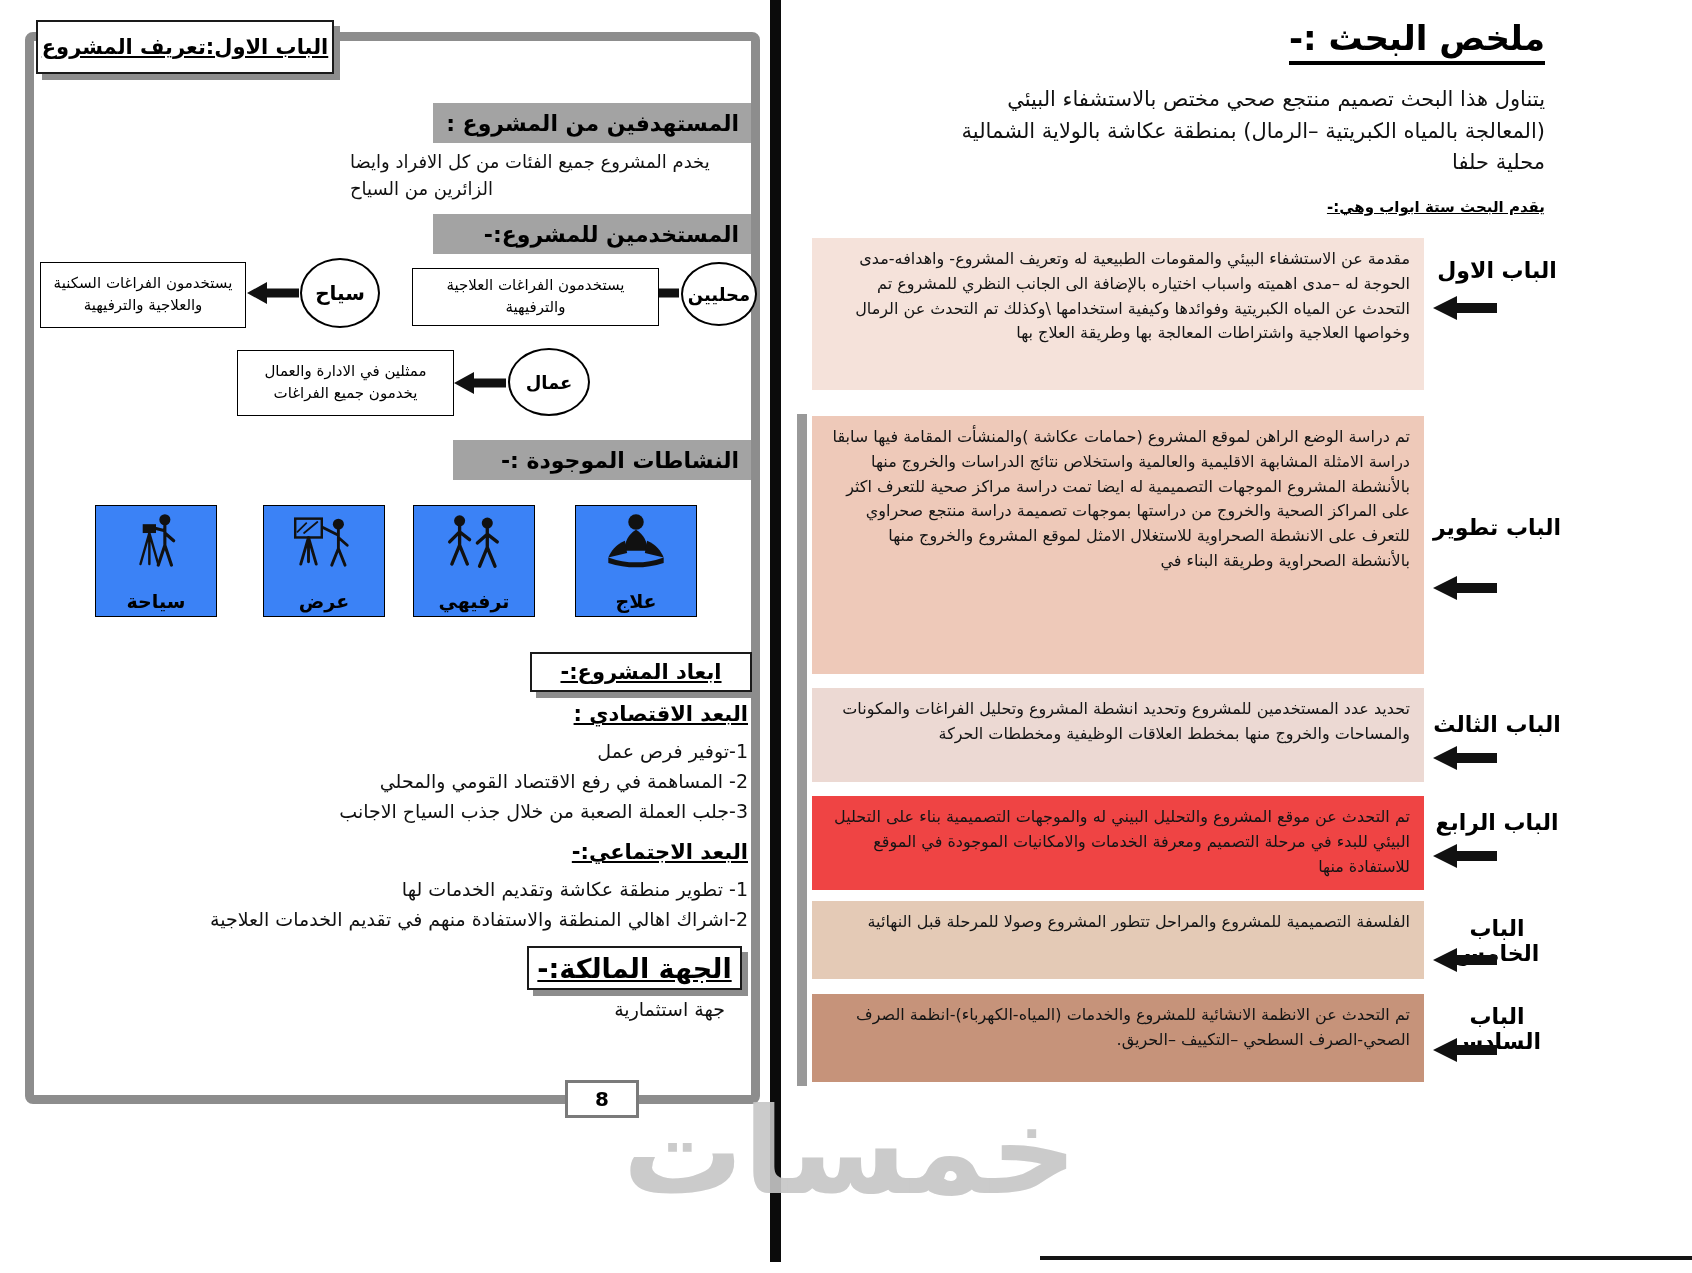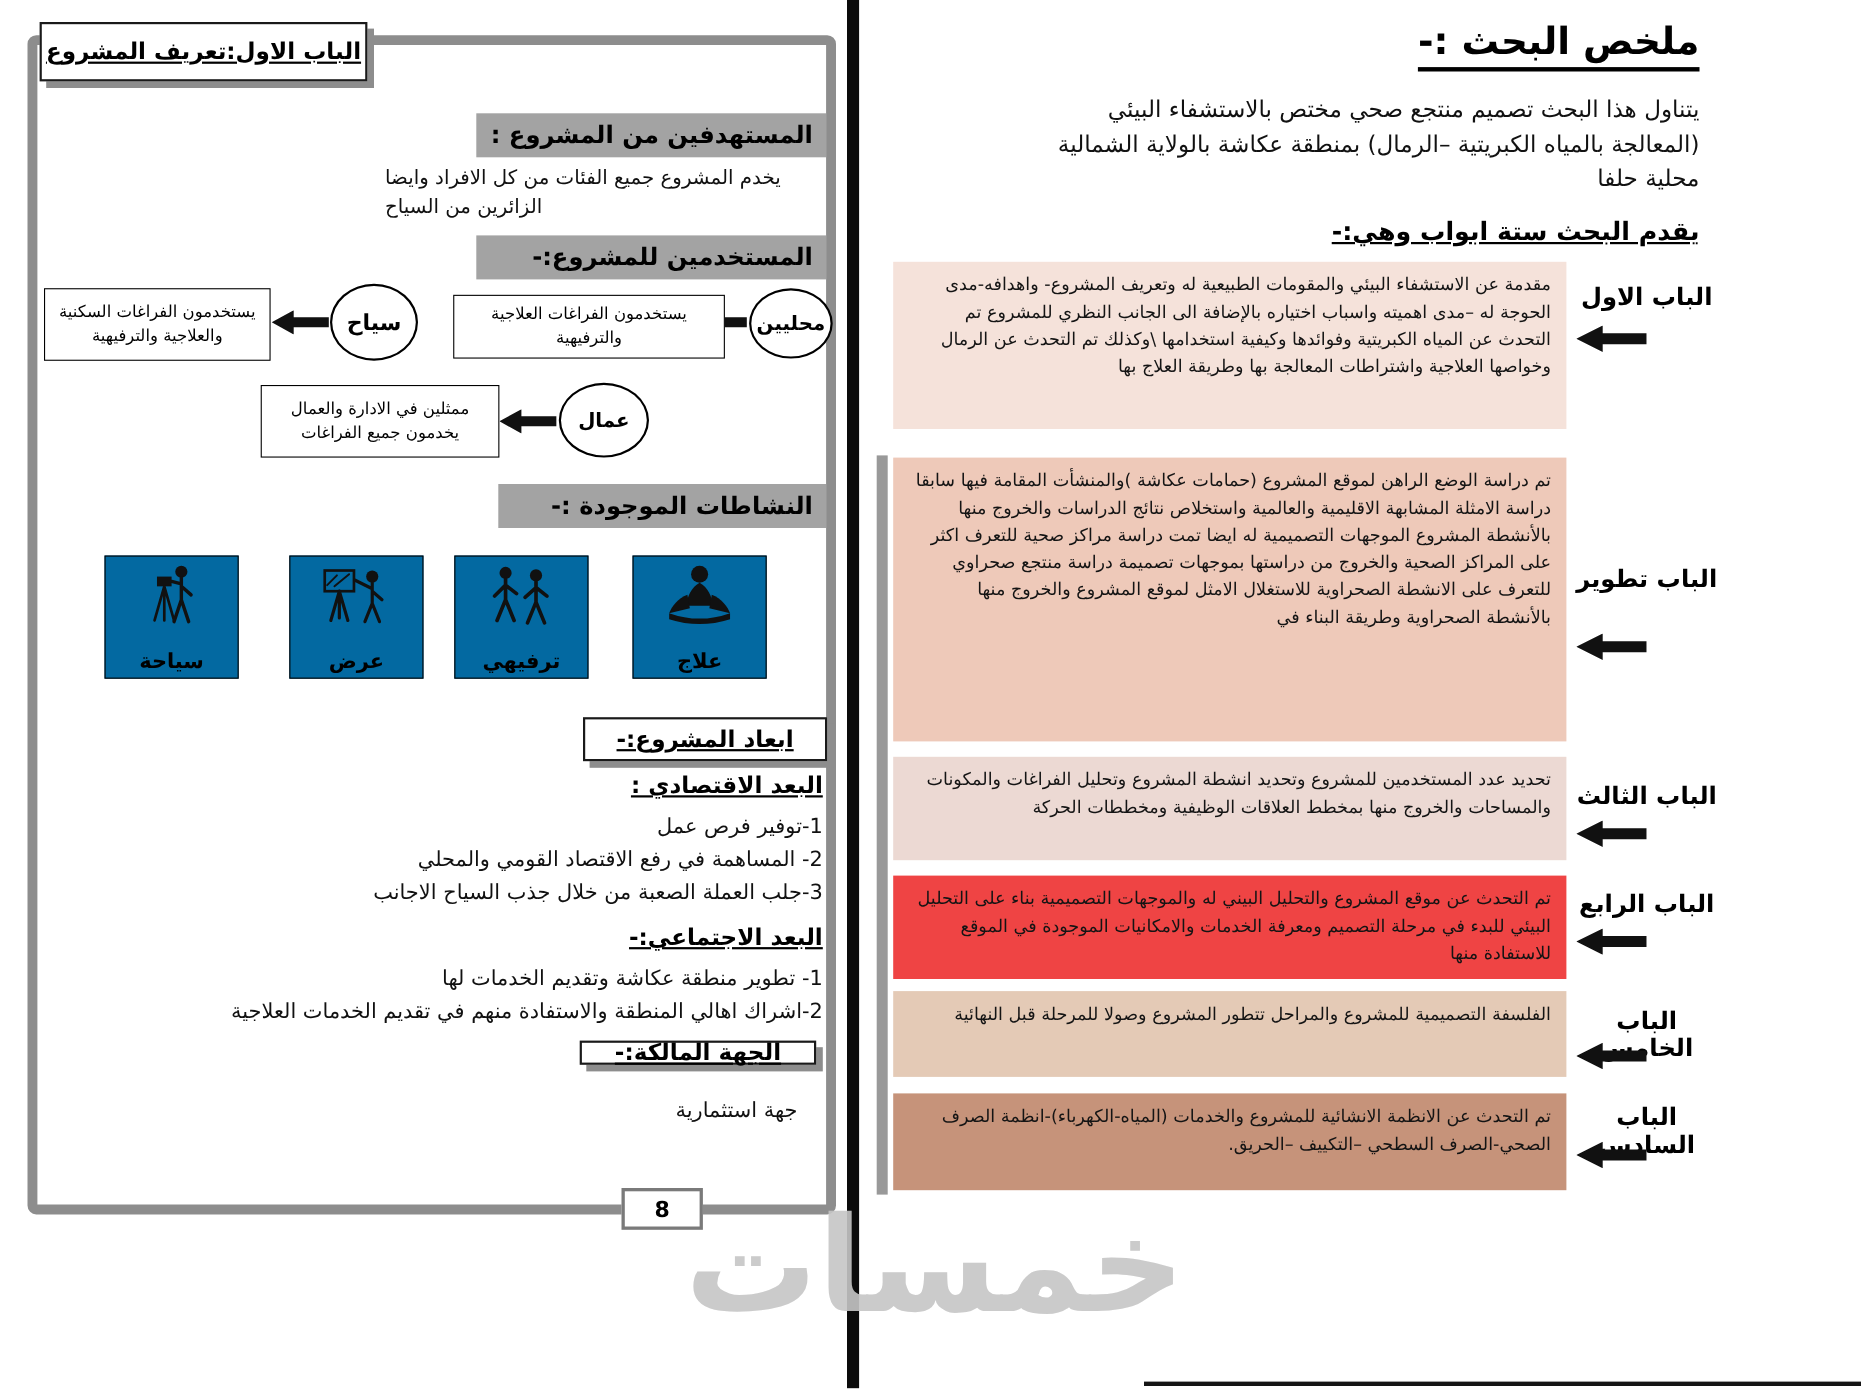--- a/index.html
+++ b/index.html
@@ -34,21 +34,21 @@
     border:2px solid #000; border-radius:50%; background:#fff;
     display:flex; align-items:center; justify-content:center;
     font-weight:bold; font-size:18px; direction:rtl; text-align:center;
   }
   .diagram-box {
     border:1.5px solid #000; background:#fff; direction:rtl;
     display:flex; align-items:center; justify-content:center;
     text-align:center; font-size:15px; line-height:1.45; padding:3px 6px;
   }
   .activity-box {
-    width:122px; height:112px; border:1.5px solid #000; background:#0369a1;
+    width:122px; height:112px; border:1.5px solid #000; background:#3b82f6;
     display:flex; flex-direction:column; align-items:center; justify-content:space-between;
     padding:6px 4px 4px;
   }
   .activity-label { font-weight:bold; font-size:19px; direction:rtl; }
   .sub-heading {
     direction:rtl; font-weight:bold; font-size:21px;
     text-decoration:underline; color:#000;
   }
   .list-line { direction:rtl; font-size:19px; color:#111; text-align:right; }
   .pagenum-box {
@@ -60,21 +60,21 @@
   
   #divider { left:770px; top:0; width:11px; height:1262px; background:#0b0b0b; }
 
   
   #right-page { left:781px; top:0; width:911px; height:1273px; }
   .summary-title {
     direction:rtl; font-weight:bold; font-size:34px; color:#000;
     border-bottom:4px solid #000; padding-bottom:3px;
   }
   .lead-line {
-    direction:rtl; font-weight:bold; font-size:23px; text-decoration:underline;
+    direction:rtl; font-weight:bold; font-size:15px; text-decoration:underline;
   }
   .chapter-block {
     left:31px; width:612px; direction:rtl; text-align:right;
     font-size:16px; line-height:1.55; color:#141414; padding:9px 14px;
   }
   .chapter-label {
     left:646px; width:140px; text-align:center; direction:rtl;
     font-weight:bold; font-size:22px; color:#000;
   }
   .side-bar { background:#999999; }
@@ -182,21 +182,21 @@
 
   <div class="abs sub-heading" style="right:22px;top:702px;">البعد الاقتصادي :</div>
   <div class="abs list-line" style="right:22px;top:740px;">1-توفير فرص عمل</div>
   <div class="abs list-line" style="right:22px;top:770px;">2- المساهمة في رفع الاقتصاد القومي والمحلي</div>
   <div class="abs list-line" style="right:22px;top:800px;">3-جلب العملة الصعبة من خلال جذب السياح الاجانب</div>
 
   <div class="abs sub-heading" style="right:22px;top:840px;">البعد الاجتماعي:-</div>
   <div class="abs list-line" style="right:22px;top:878px;">1- تطوير منطقة عكاشة وتقديم الخدمات لها</div>
   <div class="abs list-line" style="right:22px;top:908px;">2-اشراك اهالي المنطقة والاستفادة منهم في تقديم الخدمات العلاجية</div>
 
-  <div class="abs outline-box rtl" style="left:527px;top:946px;width:215px;height:22px;font-size:21px;">
+  <div class="abs outline-box rtl" style="left:527px;top:946px;width:215px;height:44px;font-size:27px;">
     <span class="u">الجهة المالكة:-</span>
   </div>
   <div class="abs list-line" style="right:45px;top:998px;">جهة استثمارية</div>
 
   <div class="abs pagenum-box" style="left:565px;top:1080px;width:74px;height:38px;">
     <span>8</span>
   </div>
 </div>
 
 <div class="abs" id="divider"></div>

